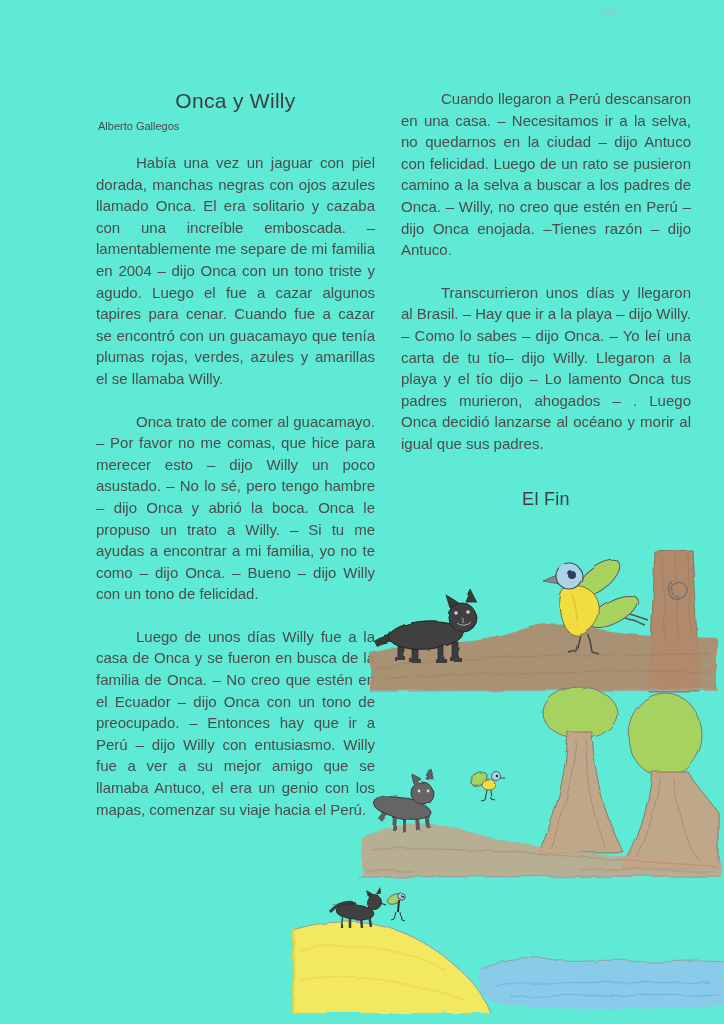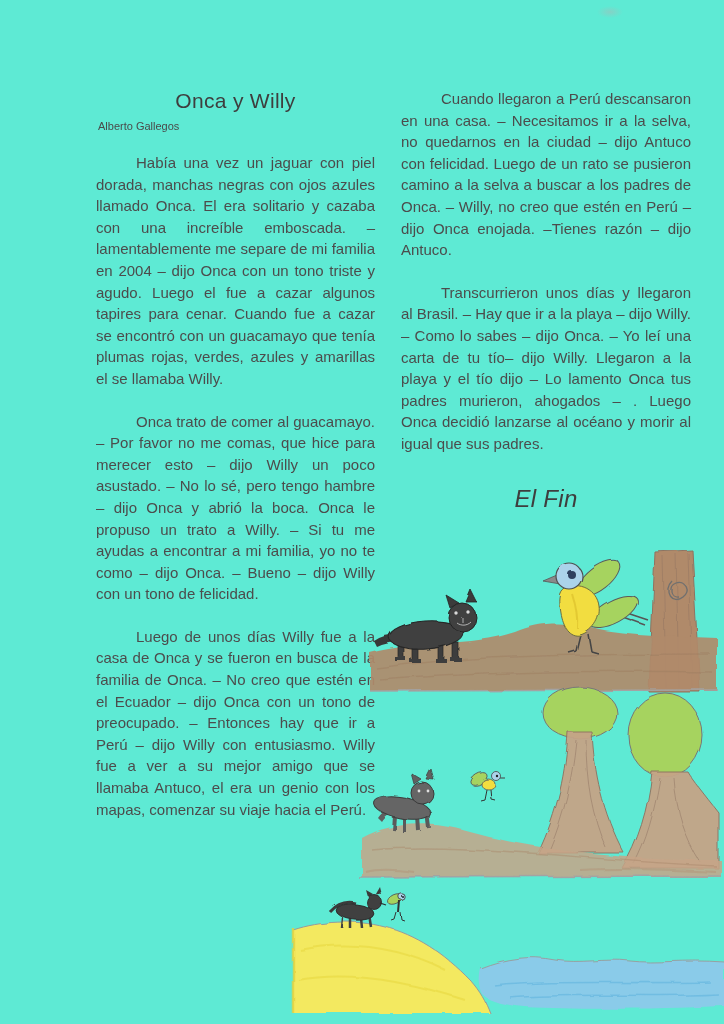--- a/index.html
+++ b/index.html
@@ -17,22 +17,22 @@
     font-size:21px;line-height:26px;font-weight:400;color:#3e3e3e;
     text-align:center;margin:0 0 3px 0;letter-spacing:.3px;
   }
   .author{font-size:11px;line-height:19px;color:#4a4a4a;margin:0 0 4px 2px;}
   .para{
     font-size:15px;line-height:21.6px;color:#4c4c4c;
     text-align:justify;text-indent:40px;margin:0 0 21px 0;
   }
   .col-left .para:first-of-type{margin-top:16px;}
   .el-fin{
-    font-size:24px;line-height:24px;color:#3e3e3e;
-    text-align:center;margin-top:32px;letter-spacing:.3px;font-style:italic;
+    font-size:18px;line-height:24px;color:#3e3e3e;
+    text-align:center;margin-top:32px;letter-spacing:.3px;
   }
   .drawing{position:absolute;left:280px;top:550px;}
   .smudge{
     position:absolute;left:597px;top:6px;width:26px;height:12px;
     background:radial-gradient(closest-side, rgba(180,180,180,.45), rgba(255,255,255,0));
   }
   .pline{stroke:#a3a3a3;stroke-width:1.3;fill:none;}
 </style>
 </head>
 <body>

